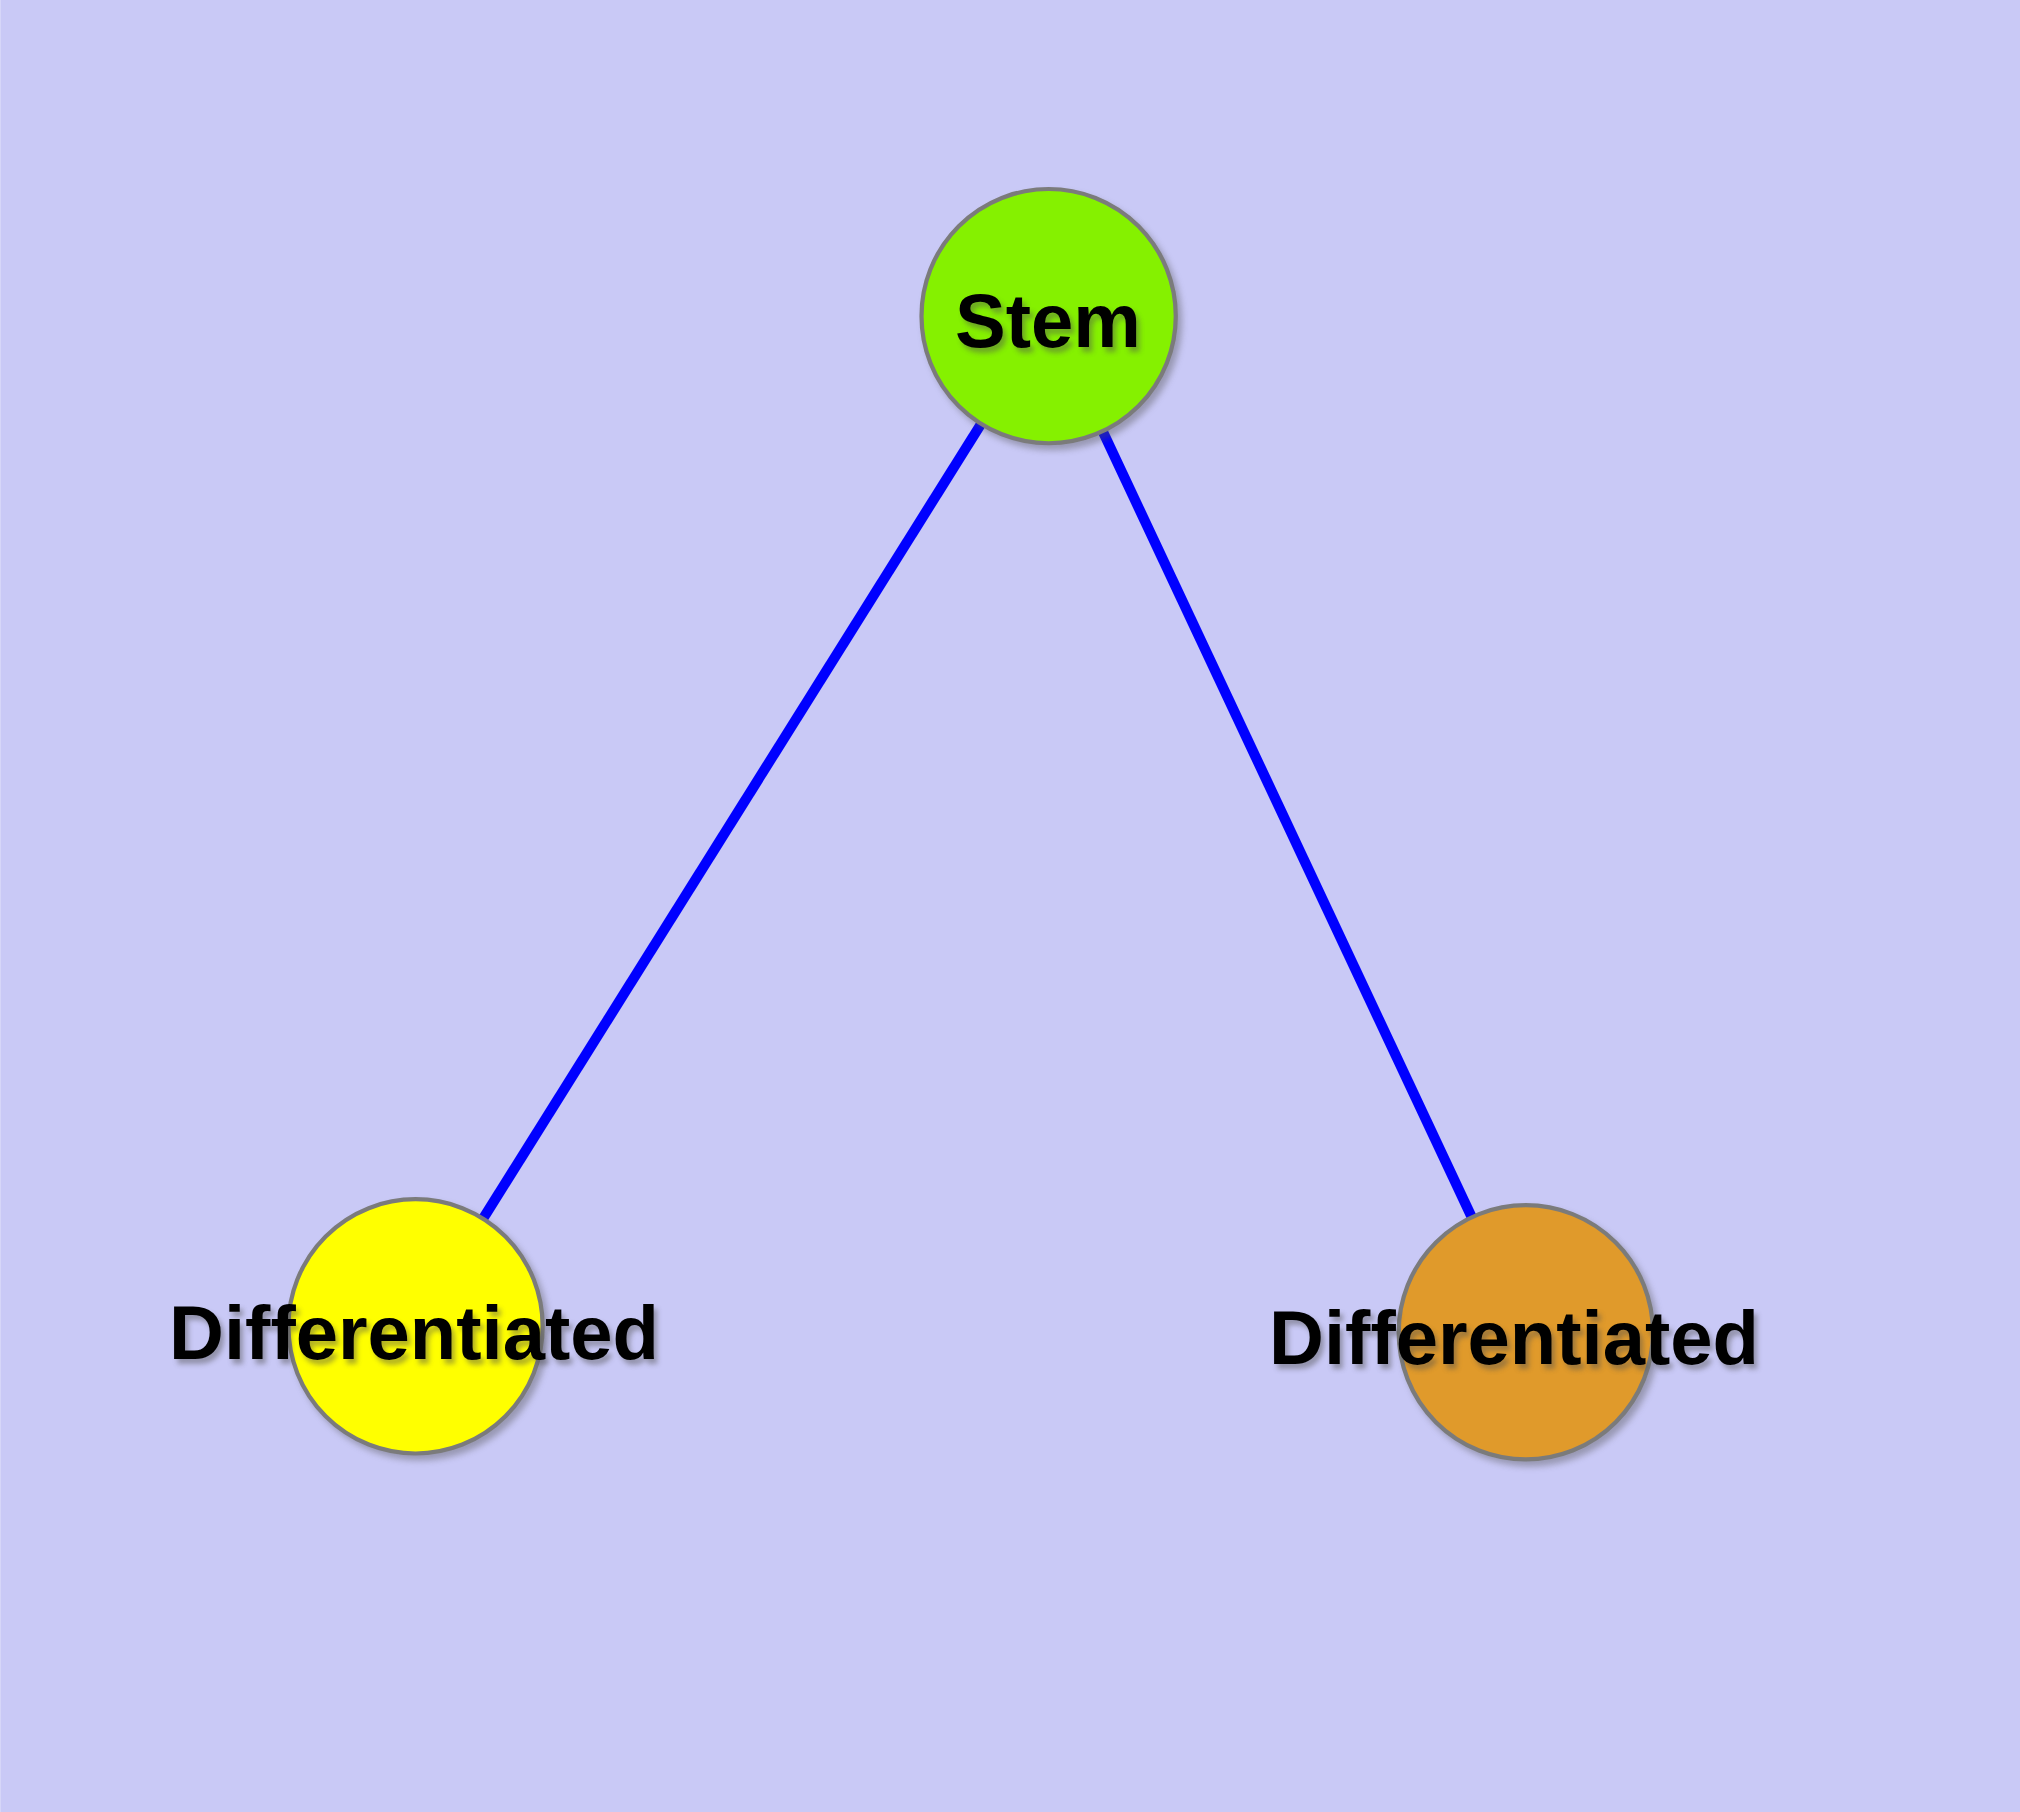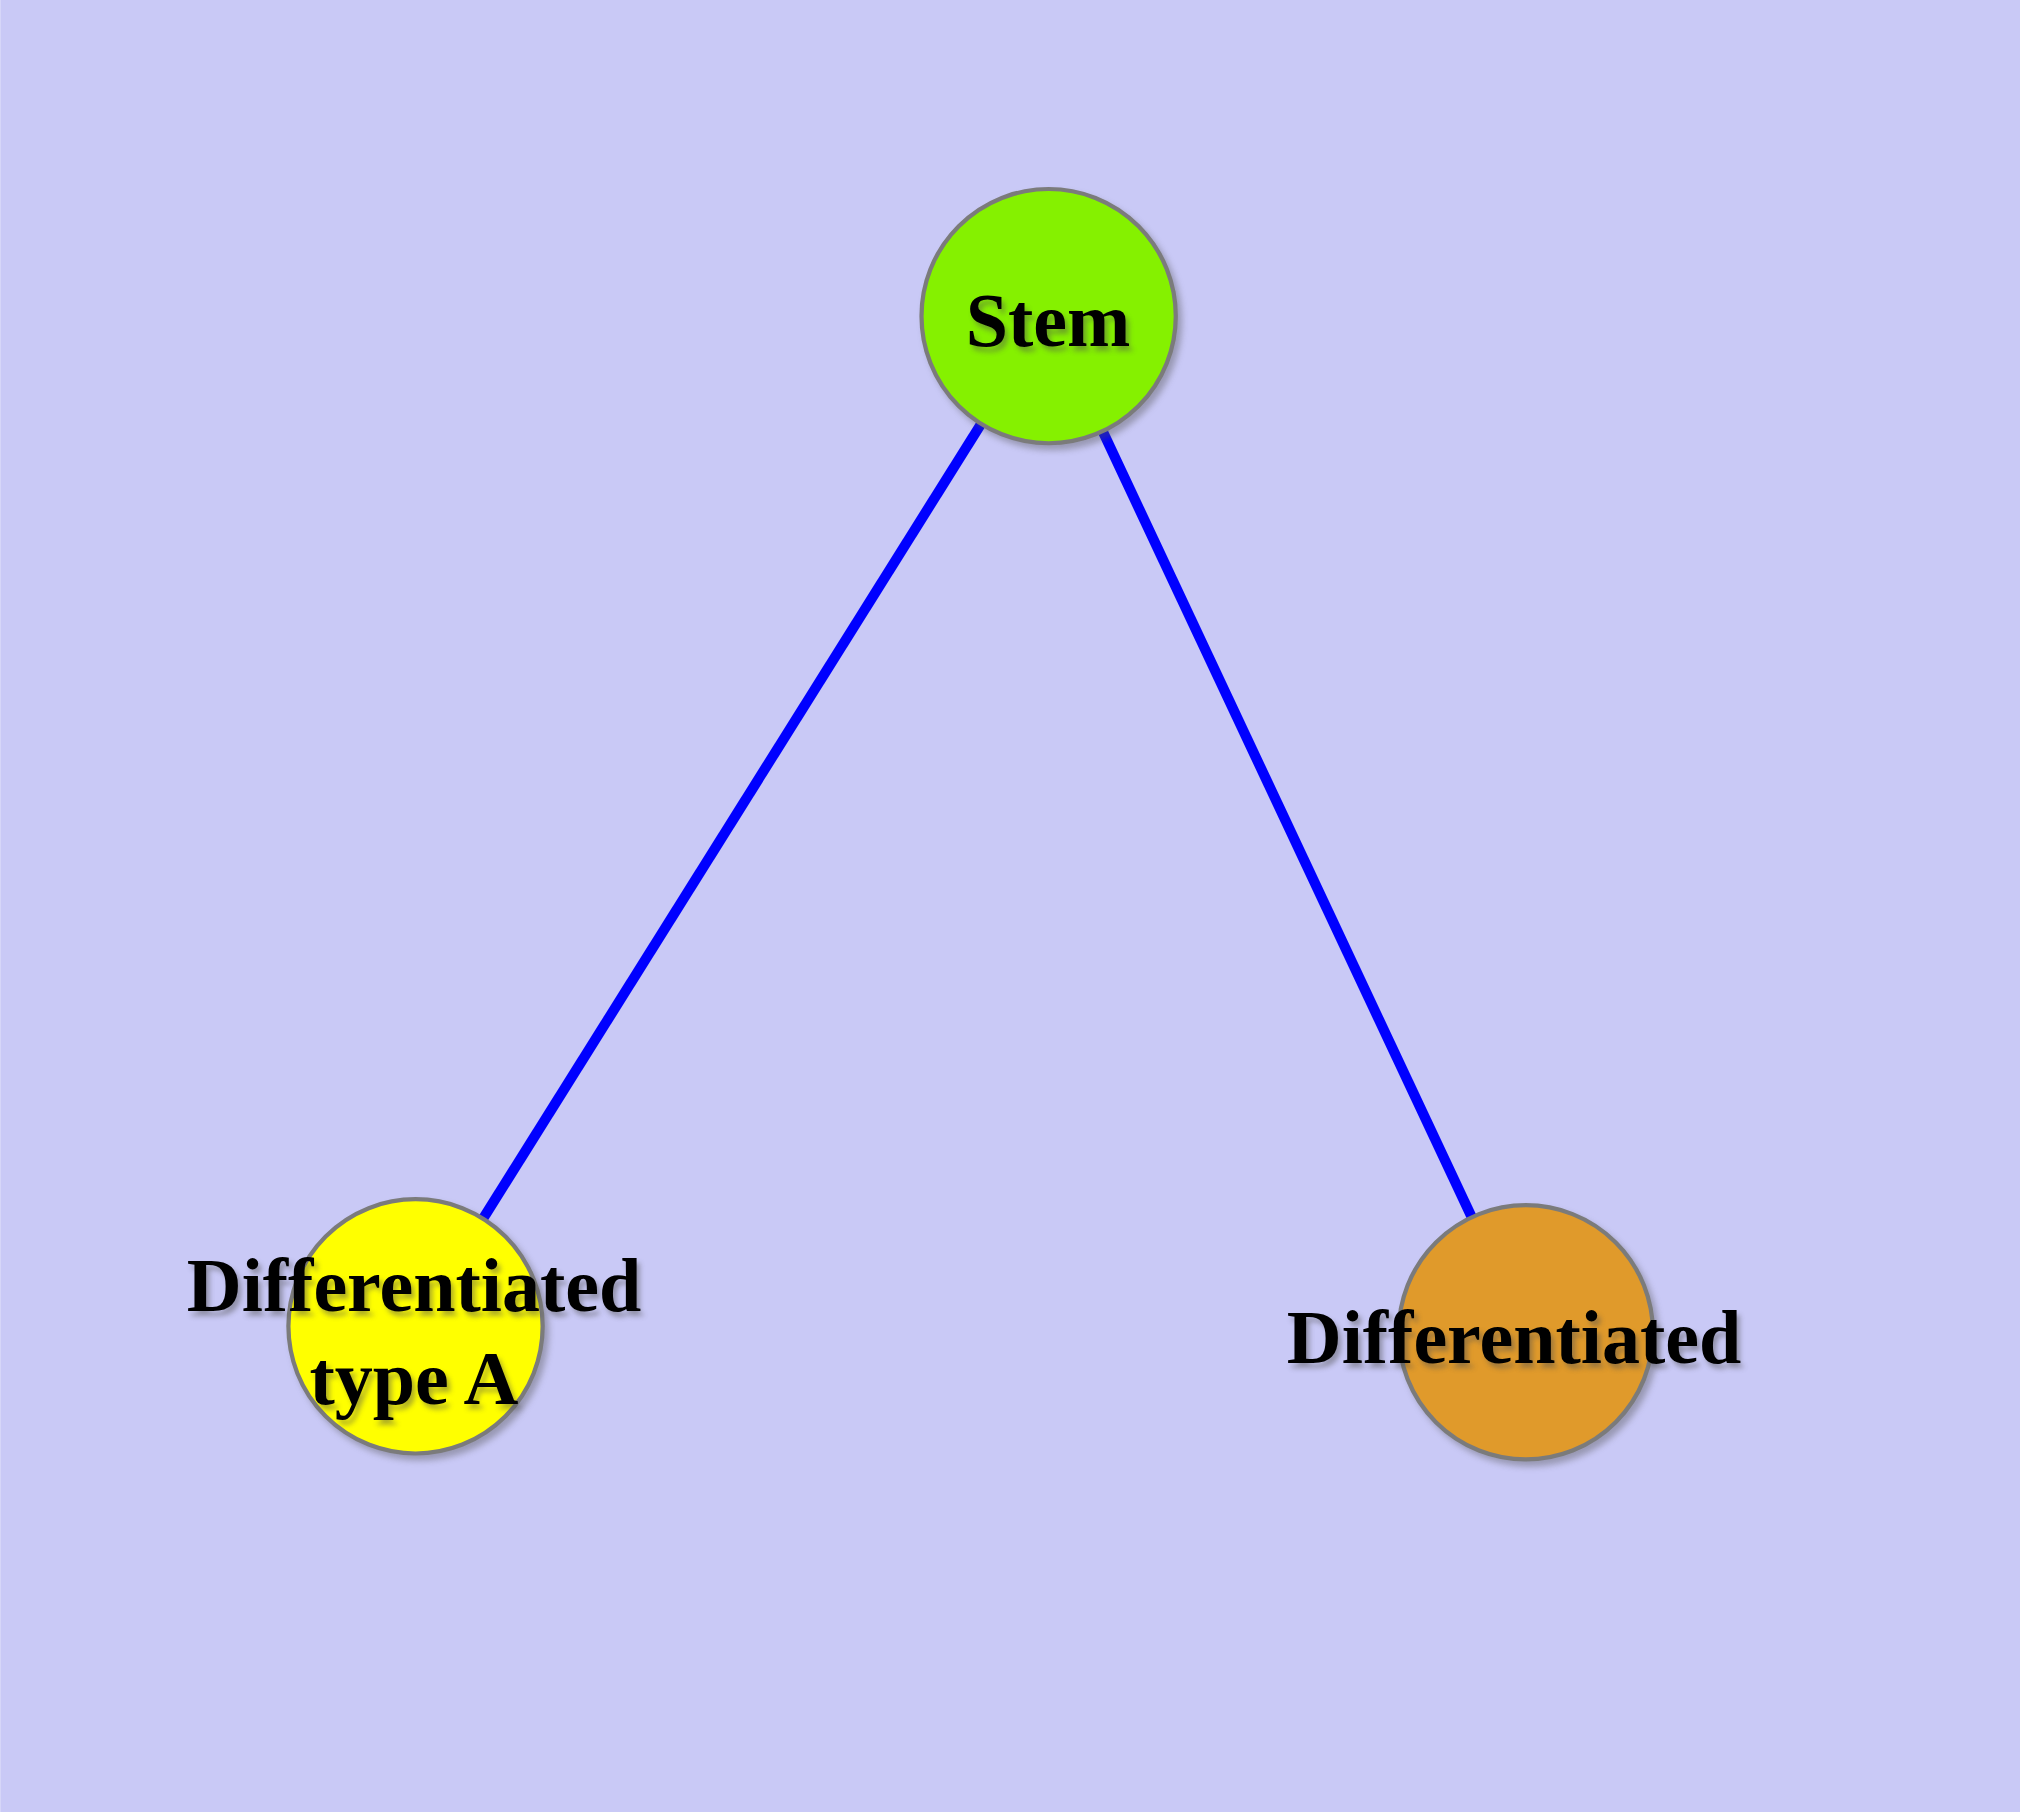--- a/index.html
+++ b/index.html
@@ -7,21 +7,20 @@
     padding: 0;
     width: 2021px;
     height: 1812px;
     overflow: hidden;
     font-family: "Liberation Sans", sans-serif;
   }
   #canvas {
     position: relative;
     width: 1773px;
     height: 1812px;
-    font-family: Liberation Serif, serif;
   }
   #graph-svg {
     position: absolute;
     left: 0;
     top: 0;
     width: 2021px;
     height: 1812px;
     display: block;
   }
   .graph-edge {
@@ -67,21 +66,20 @@
 
     <circle class="graph-node" cx="1800" cy="1572" r="150" fill="#E09A2B" stroke="#7B7B7B"></circle>
   </svg>
 
   <div class="node-label label-stem">
     <span class="label-line">Stem</span>
   </div>
 
   <div class="node-label label-type-a">
     <span class="label-line">Differentiated</span>
-    <span class="label-line">type A</span>
   </div>
 
   <div class="node-label label-type-b">
     <span class="label-line">Differentiated</span>
   </div>
 
 </div>
 
 
 </body></html>

